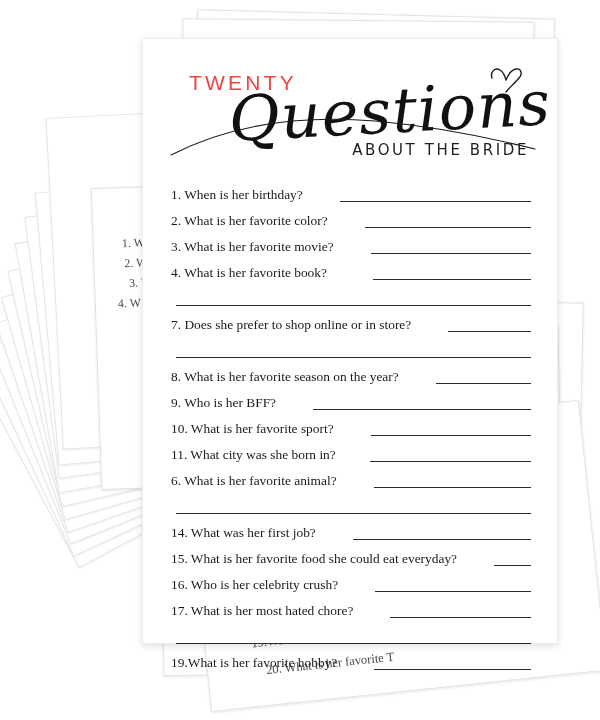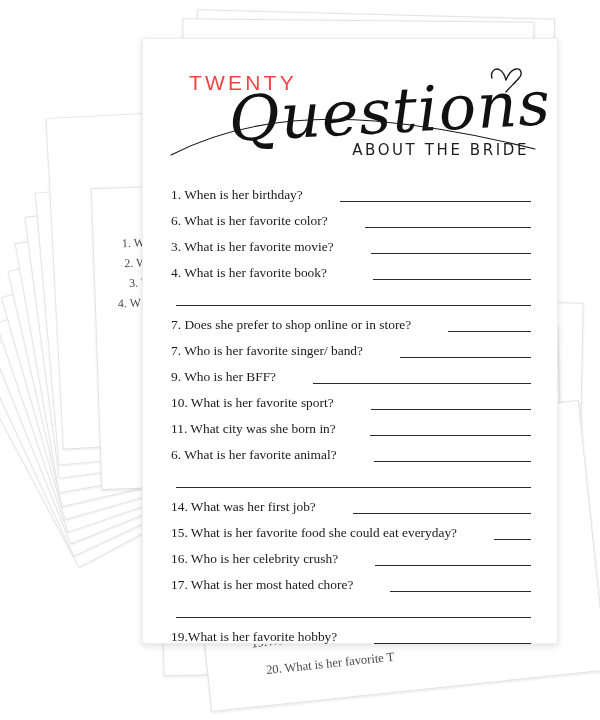--- a/index.html
+++ b/index.html
@@ -208,40 +208,43 @@
         <path d="M3,13 C1,7 6,2 11,5 C14,7 16,11 17,15 C19,10 22,5 27,4 C32,3 34,9 30,13 C26,18 20,23 17,27" fill="none" stroke="#1a1a1a" stroke-width="1.4" stroke-linecap="round" stroke-linejoin="round"></path>
       </svg>
     </div>
 
     <ul class="qlist">
       <li class="qrow">
         <span class="qtext">1. When is her birthday?</span>
         <span class="qline"></span>
       </li>
       <li class="qrow">
-        <span class="qtext">6. What is her favorite color?</span>
+        <span class="qtext">2. What is her favorite color?</span>
         <span class="qline"></span>
       </li>
       <li class="qrow">
         <span class="qtext">3. What is her favorite movie?</span>
         <span class="qline"></span>
       </li>
       <li class="qrow">
         <span class="qtext">4. What is her favorite book?</span>
         <span class="qline" style="margin-left:14px;"></span>
       </li>
       <li class="qrow">
         <span class="qline"></span>
       </li>
       <li class="qrow">
         <span class="qtext">7. Does she prefer to shop online or in store?</span>
         <span class="qline"></span>
       </li>
       <li class="qrow">
-        <span class="qtext">7. Who is her favorite singer/ band?</span>
+        <span class="qline"></span>
+      </li>
+      <li class="qrow">
+        <span class="qtext">8. What is her favorite season on the year?</span>
         <span class="qline"></span>
       </li>
       <li class="qrow">
         <span class="qtext">9. Who is her BFF?</span>
         <span class="qline"></span>
       </li>
       <li class="qrow">
         <span class="qtext">10. What is her favorite sport?</span>
         <span class="qline"></span>
       </li>

